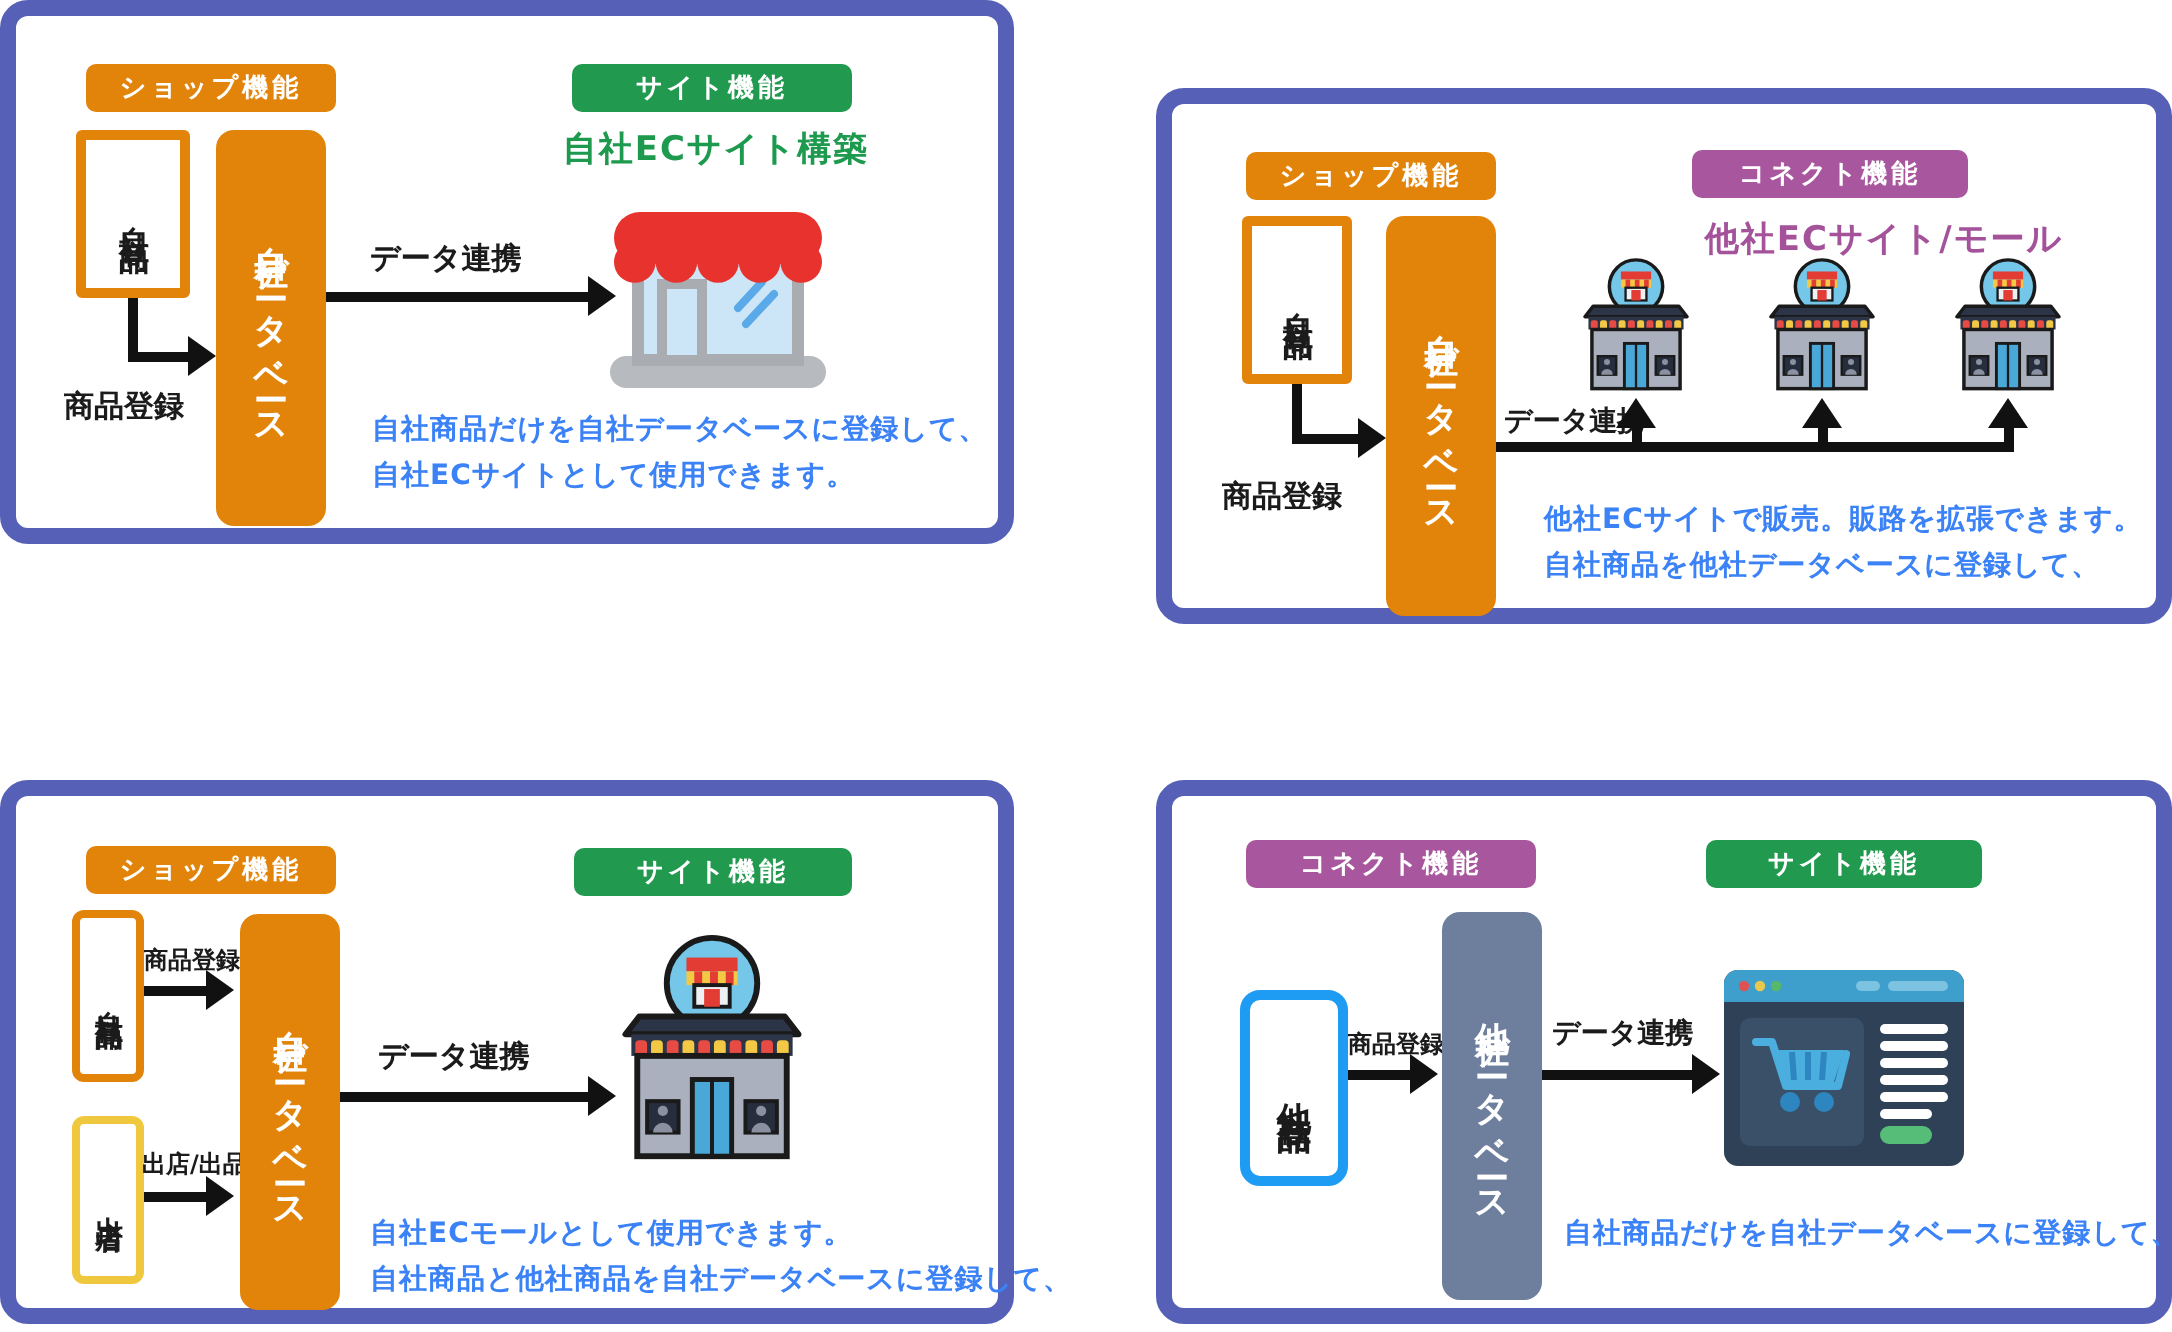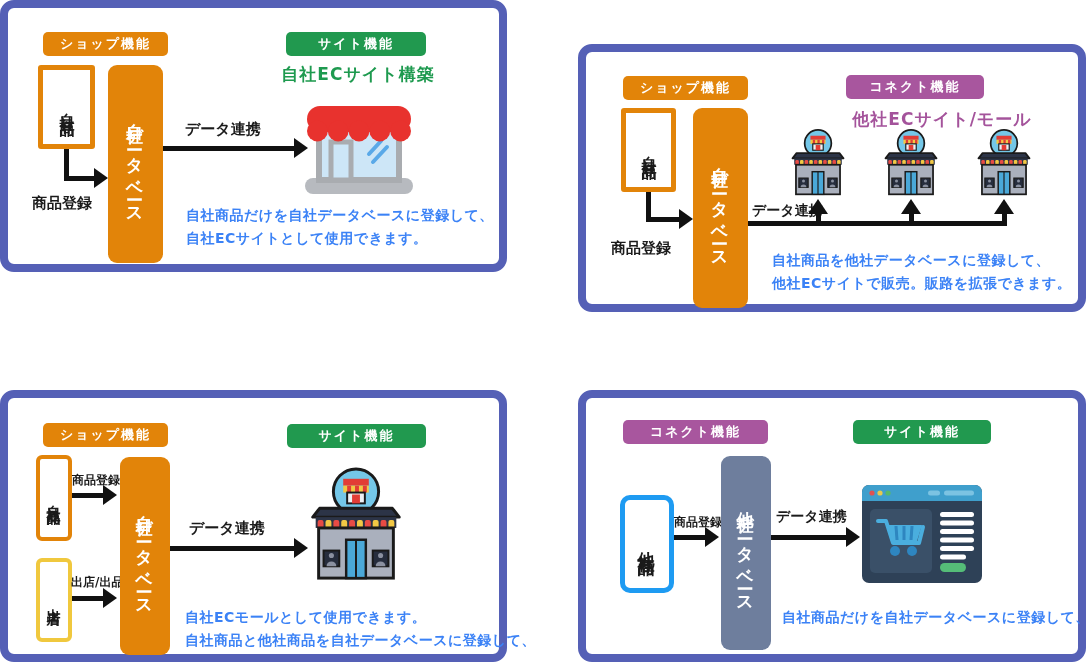--- a/index.html
+++ b/index.html
@@ -160,22 +160,22 @@
     <svg style="position:absolute;left:203px;top:76px" width="58" height="70">
         <use href="#sym-mall"></use>
       </svg>
     <svg style="position:absolute;left:296px;top:76px" width="58" height="70">
         <use href="#sym-mall"></use>
       </svg>
     <svg style="position:absolute;left:389px;top:76px" width="58" height="70">
         <use href="#sym-mall"></use>
       </svg>
     <div class="desc" style="left:186px;top:197px">
+      <div>他社ECサイトで販売。販路を拡張できます。</div>
       <div>自社商品を他社データベースに登録して、</div>
-      <div>他社ECサイトで販売。販路を拡張できます。</div>
     </div>
   </div>
 
   <div class="card" style="left:0;top:390px;width:507px;height:272px">
     <div class="badge bg-orange" style="left:35px;top:25px;width:125px">ショップ機能</div>
     <div class="vbox" style="left:28px;top:57px;width:36px;height:86px;border:4px solid var(--orange);border-radius:6px">
       <span class="vtext" style="font-size:14px;letter-spacing:2px">自社商品</span>
     </div>
     <div class="lbl" style="left:64px;top:74px;font-size:12px">商品登録</div>
     <div class="line" style="left:64px;top:95px;width:33px;height:5px"></div>

